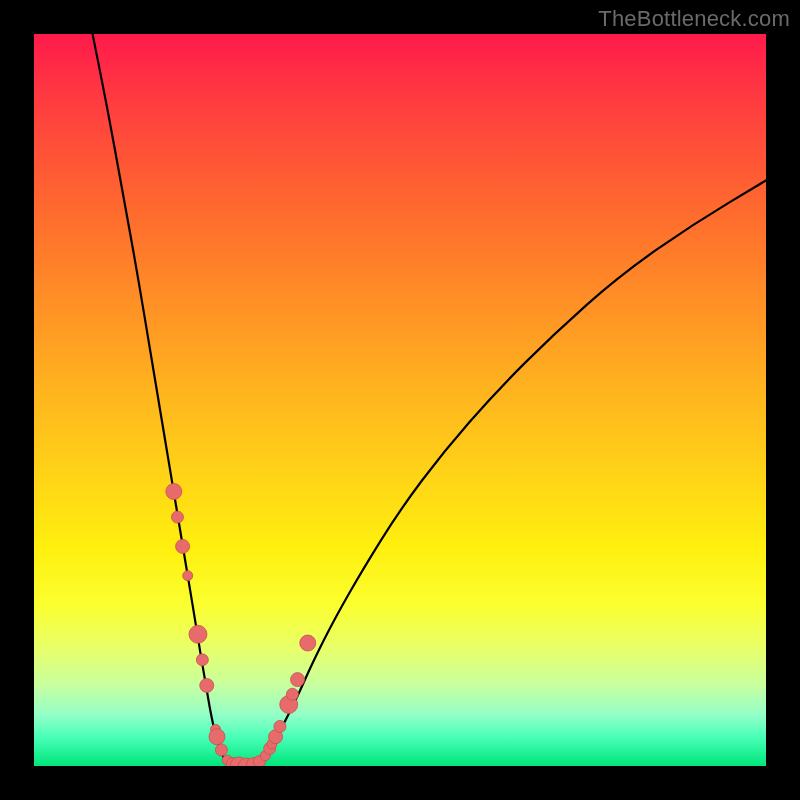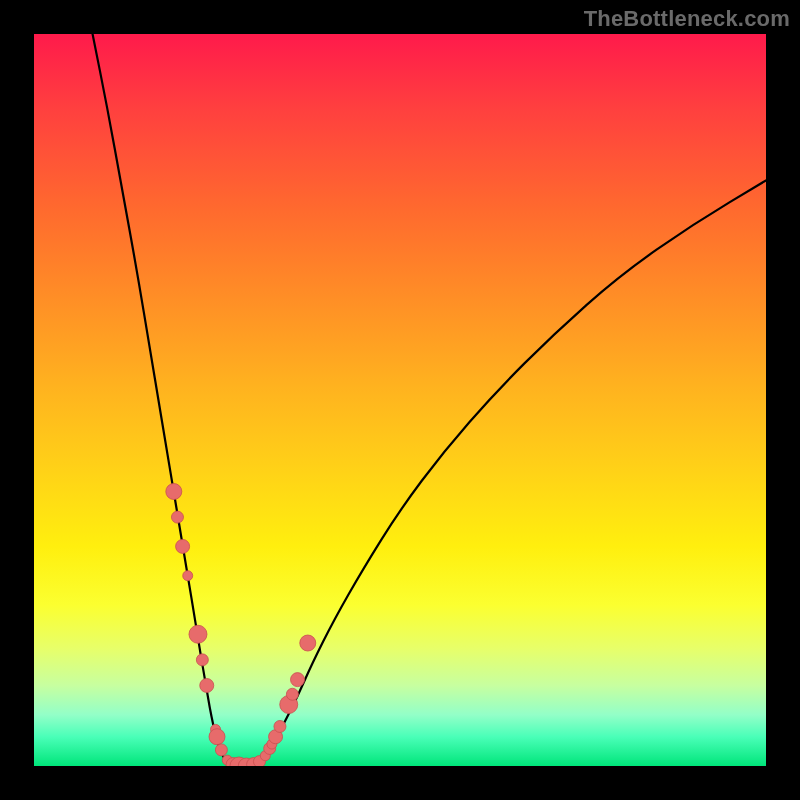--- a/index.html
+++ b/index.html
@@ -38,21 +38,21 @@
       #4affb8 96%,
       #00e57a 100%
     );
   }
   .watermark {
     position: absolute;
     top: 6px;
     right: 10px;
     color: #6a6a6a;
     font-size: 22px;
-    font-weight: 700;
+    font-weight: 400;
     letter-spacing: 0.2px;
     user-select: none;
     margin-left: 32px;
   }
   svg.curve {
     position: absolute;
     left: 0; top: 0;
     width: 732px; height: 732px;
   }
   .curve path.line {

